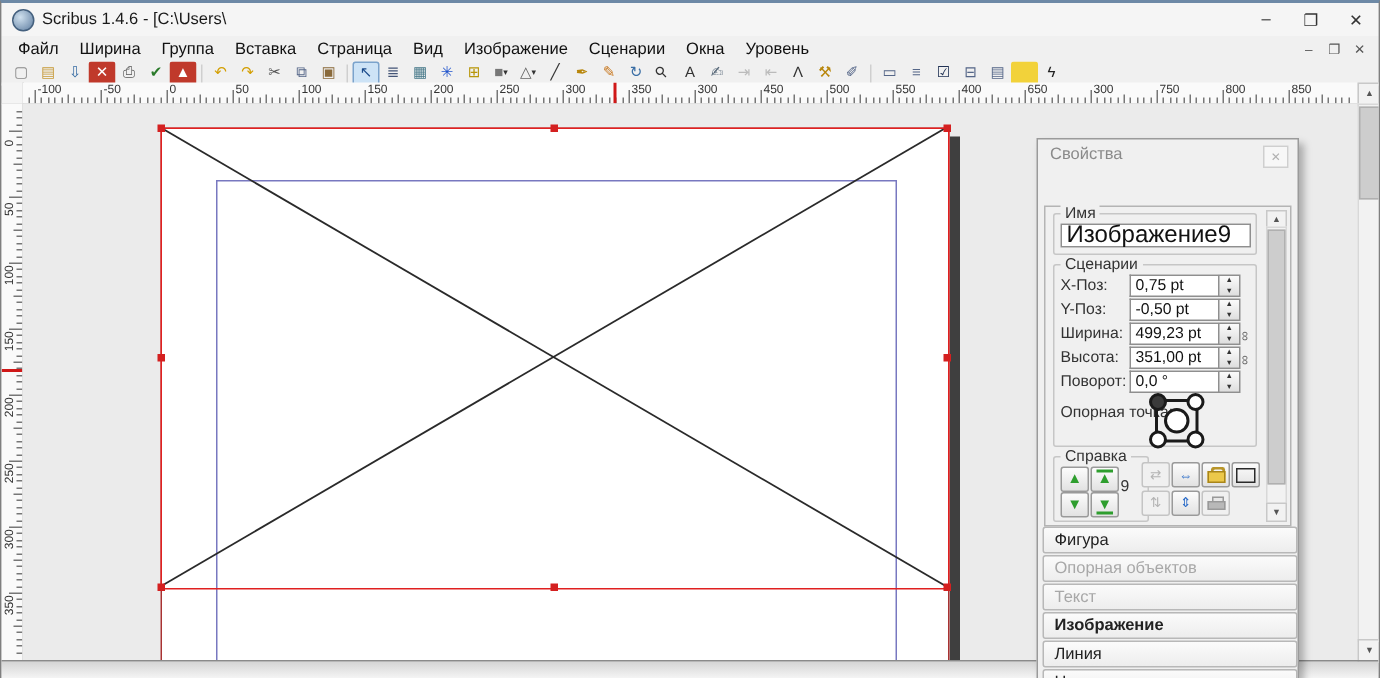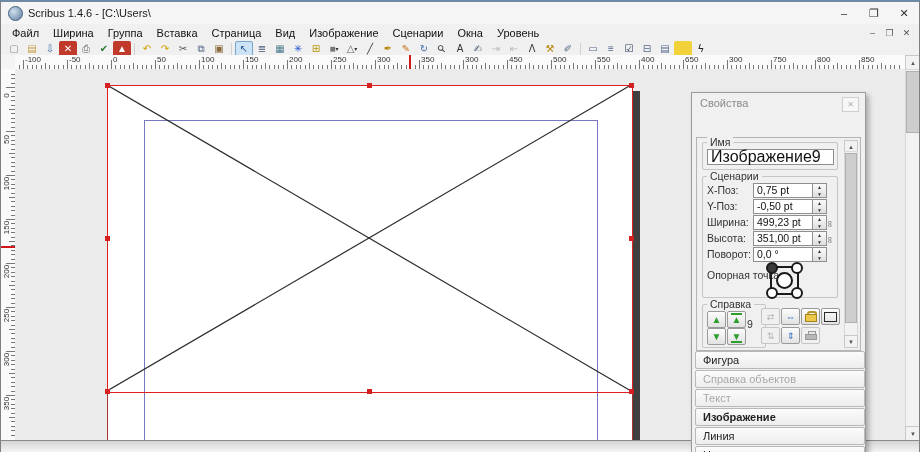--- a/index.html
+++ b/index.html
@@ -692,21 +692,21 @@
         </div>
 
       <div class="sb-arrow" style="right:2px;top:2px;width:12px;height:11px;">▲</div>
       <div class="sb-track" style="right:2px;top:13px;width:12px;height:184px;"></div>
       <div class="sb-thumb" style="right:3px;top:15px;width:10px;height:168px;"></div>
       <div class="sb-arrow" style="right:2px;bottom:2px;width:12px;height:11px;">▼</div>
     </div>
 
     <div id="section-tabs">
         <div class="sec-tab" style="top: 258px;">Фигура</div>
-        <div class="sec-tab disabled" style="top: 277px;">Справка объектов</div>
+        <div class="sec-tab disabled" style="top: 277px;">Опорная объектов</div>
         <div class="sec-tab disabled" style="top: 296px;">Текст</div>
         <div class="sec-tab bold" style="top: 315px;">Изображение</div>
         <div class="sec-tab" style="top: 334px;">Линия</div>
         <div class="sec-tab" style="top: 353px;">Цвета</div>
       </div>
   </div>
 
 </div>
 
 </body></html>

